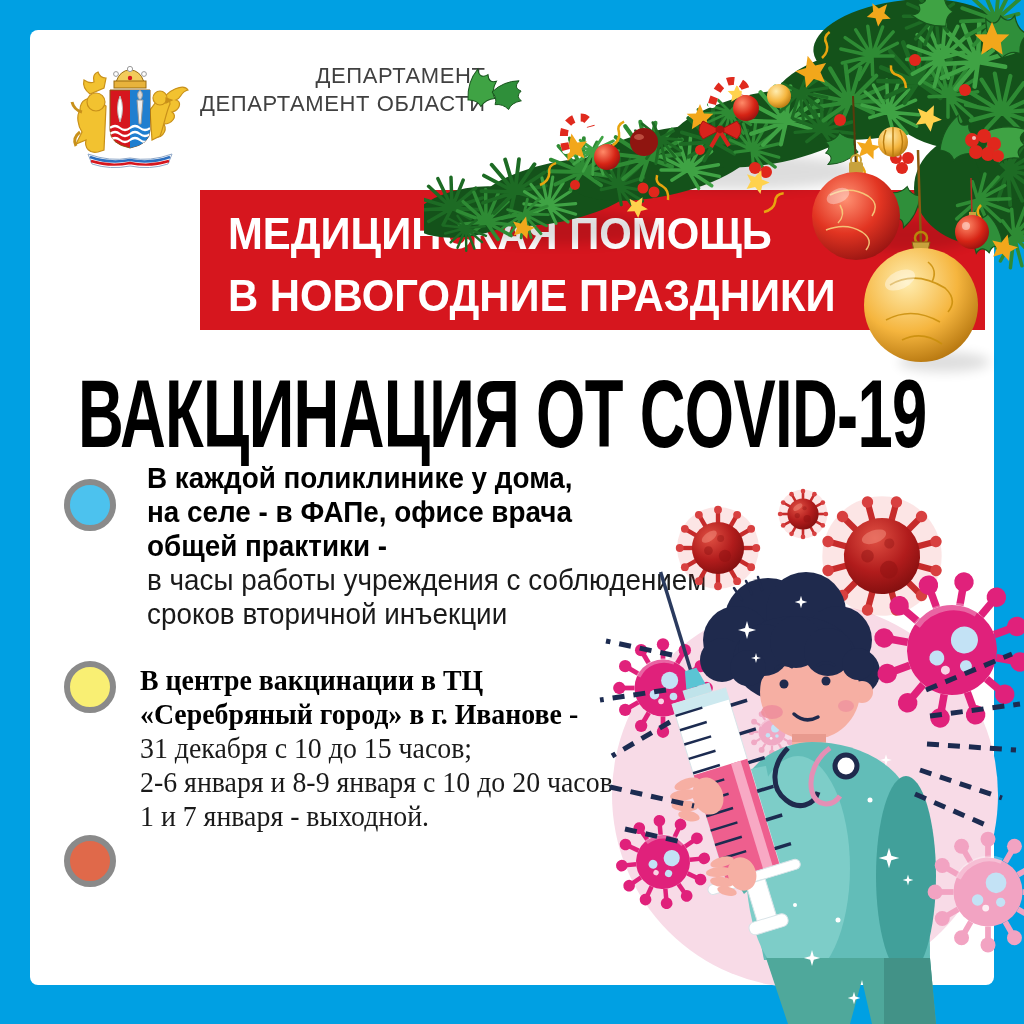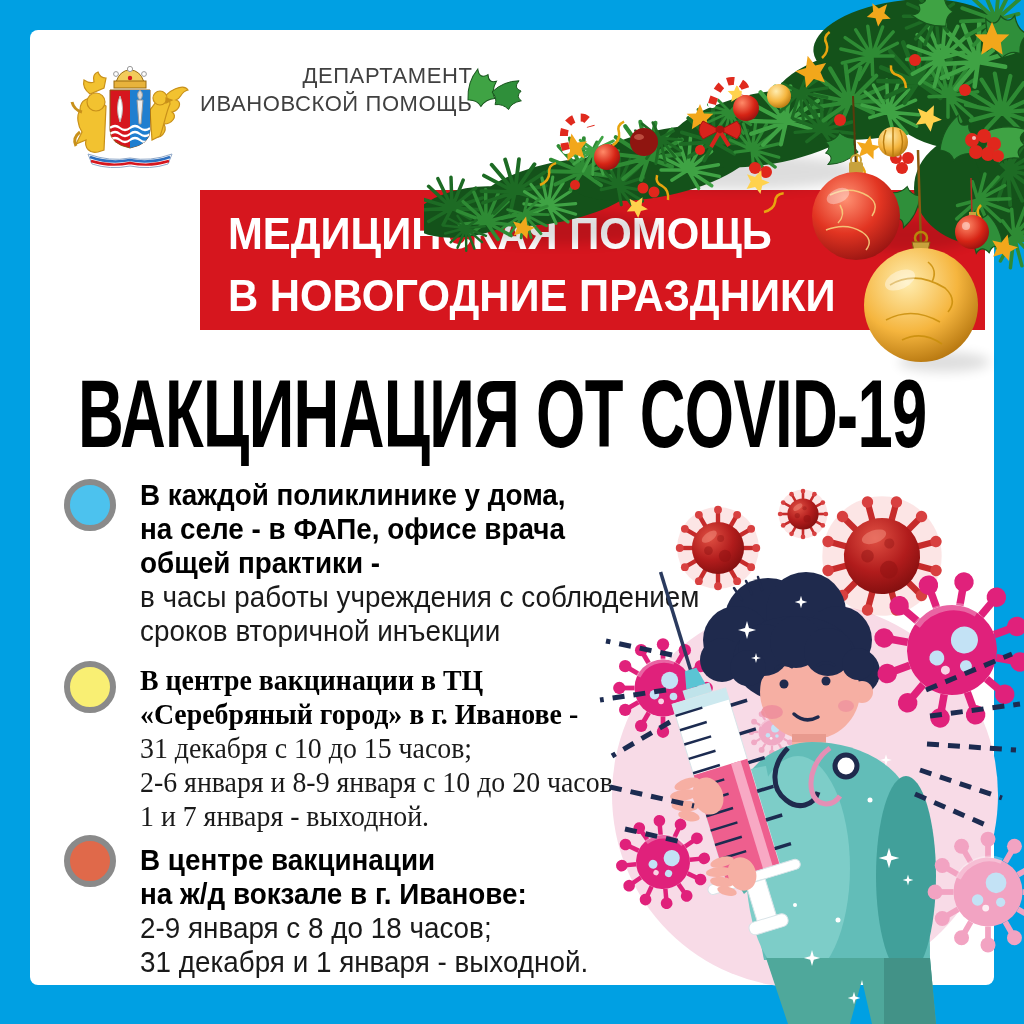--- a/index.html
+++ b/index.html
@@ -18,21 +18,21 @@
   .title{position:absolute;left:78px;top:366px;color:#000;font-weight:700;font-size:96px;line-height:1;
          transform:scaleX(.66);transform-origin:left top;white-space:nowrap;z-index:3;letter-spacing:-1px;}
   
   .item{position:absolute;left:140px;width:540px;z-index:3;}
   .item .b{font-weight:700;color:#000;}
   .item .n{font-weight:400;color:#1A1A1A;}
   .item div{font-size:29px;line-height:34px;transform:scaleX(.96);transform-origin:left top;white-space:nowrap;}
   .marker{position:absolute;left:64px;width:40px;height:40px;border-radius:50%;
           border:6px solid #8A8A8A;z-index:3;}
   .m1{top:479px;} .m2{top:661px;} .m3{top:835px;}
-  .i1{top:478px;} .i2{top:663px;font-family:Liberation Serif, serif;} .i3{top:843px;}
+  .i1{top:461px;margin-left:7px;} .i2{top:663px;font-family:Liberation Serif, serif;} .i3{top:843px;}
   .garland{position:absolute;top:0;right:0;width:600px;height:400px;z-index:4;pointer-events:none;}
   .illo{position:absolute;right:0;bottom:0;width:464px;height:564px;z-index:3;pointer-events:none;}
 </style>
 </head>
 <body>
 
 <div class="page">
   <div class="panel"></div>
 
   <svg class="org-logo" viewBox="0 0 124 106">
@@ -81,21 +81,21 @@
 
     <g>
       <path d="M20 88 Q42 96 62 92 Q82 96 104 88 L100 98 Q82 104 62 100 Q42 104 24 98 Z" fill="#fff" stroke="#8FA8C8"></path>
       <path d="M22 91 Q42 98 62 94 Q82 98 102 91" fill="none" stroke="#2C6FC0" stroke-width="2.4"></path>
       <path d="M23 95 Q42 101 62 97 Q82 101 101 95" fill="none" stroke="#D6161E" stroke-width="2.4"></path>
     </g>
   </svg>
 
   <div class="org-name">
     <div>ДЕПАРТАМЕНТ</div>
-    <div>ИВАНОВСКОЙ ПОМОЩЬ</div>
+    <div>ДЕПАРТАМЕНТ ОБЛАСТИ</div>
   </div>
 
   <div class="banner">
     <div class="banner-text">
       <div>МЕДИЦИНСКАЯ ПОМОЩЬ</div>
       <div>В НОВОГОДНИЕ ПРАЗДНИКИ</div>
     </div>
   </div>
 
   <div class="title">ВАКЦИНАЦИЯ ОТ COVID-19</div>
@@ -113,26 +113,20 @@
   </div>
 
   <div class="item i2">
     <div class="b">В центре вакцинации в ТЦ</div>
     <div class="b">«Серебряный город» в г. Иванове -</div>
     <div class="n">31 декабря с 10 до 15 часов;</div>
     <div class="n">2-6 января и 8-9 января с 10 до 20 часов.</div>
     <div class="n">1 и 7 января - выходной.</div>
   </div>
 
-  <div class="item i3">
-    <div class="b">В центре вакцинации</div>
-    <div class="b">на ж/д вокзале в г. Иванове:</div>
-    <div class="n">2-9 января с 8 до 18 часов;</div>
-    <div class="n">31 декабря и 1 января - выходной.</div>
-  </div>
 
   <svg class="illo" viewBox="560 460 464 564">
     <defs>
       <radialGradient id="gDarkV" cx="35%" cy="30%" r="80%">
         <stop offset="0" stop-color="#E05043"></stop>
           <stop offset=".55" stop-color="#B11C1C"></stop>
           <stop offset="1" stop-color="#7C0D0D"></stop>
       </radialGradient>
       <path id="sp4" d="M0 -9 L2 -2 L9 0 L2 2 L0 9 L-2 2 L-9 0 L-2 -2 Z"></path>
       <g id="vDark">

